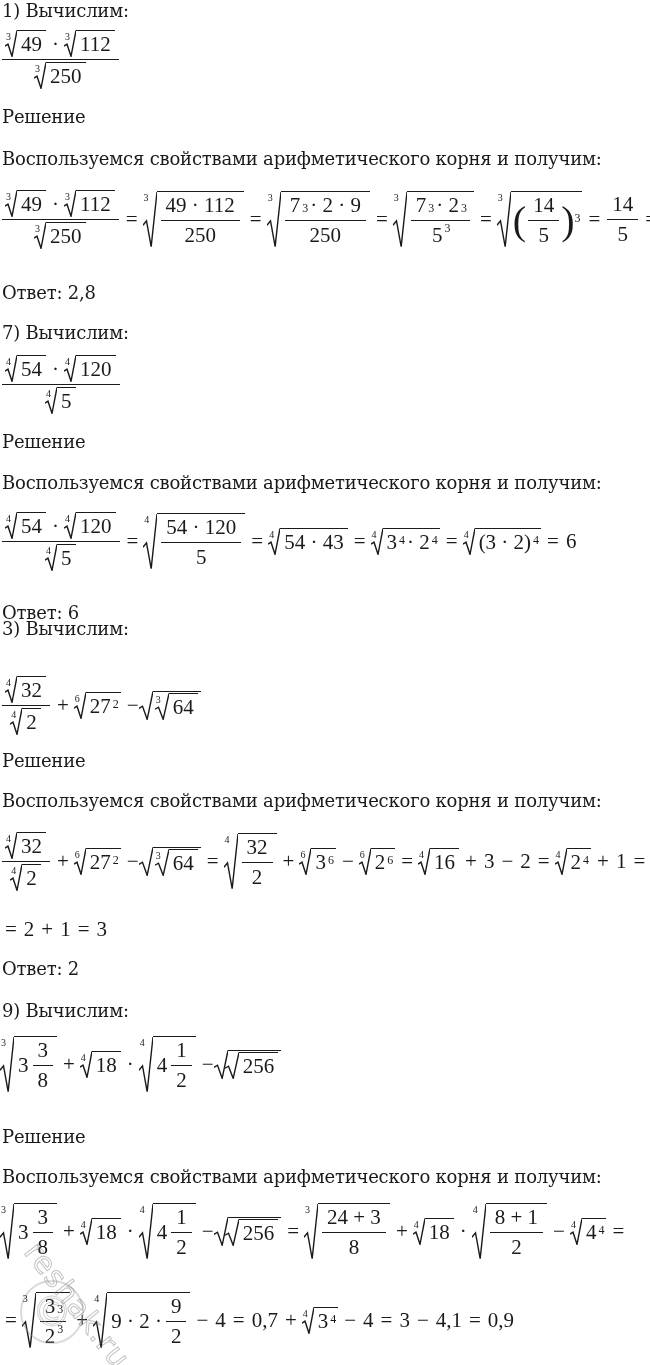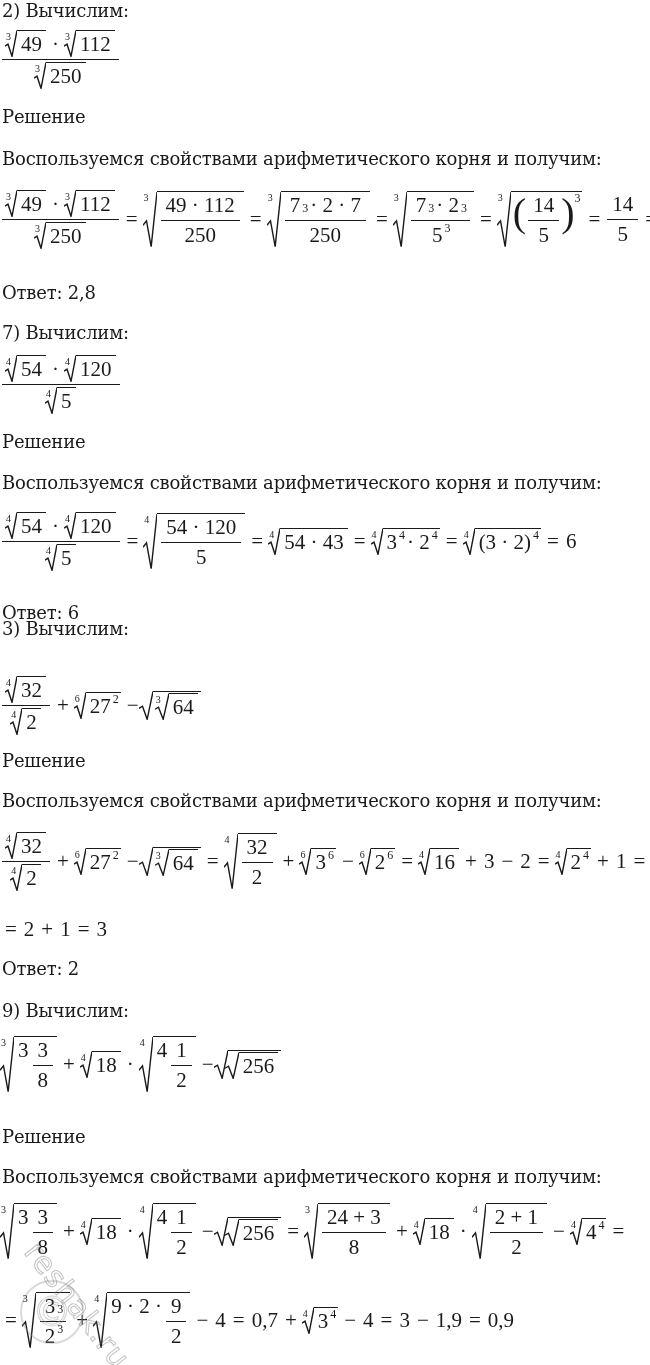--- a/index.html
+++ b/index.html
@@ -19,21 +19,21 @@
   }
   .m-tok { display: inline-block; padding: 0 2px; }
   .m-op { display: inline-block; padding: 0 5px; }
   .frac { display: inline-flex; flex-direction: column; align-items: center; vertical-align: middle; margin: 0 2px; }
   .frac .num { padding: 0 3px 2px 3px; border-bottom: 1.4px solid #1a1a1a; display: flex; align-items: flex-end; }
   .frac .den { padding: 2px 3px 0 3px; display: flex; align-items: flex-start; }
   .root { display: inline-flex; align-items: stretch; position: relative; margin: 0 1px; }
   .root .idx { font-size: 10px; align-self: flex-start; margin-right: -6px; margin-top: 1px; position: relative; z-index: 1; }
   .root .sign { display: inline-block; width: 12px; position: relative; }
   .root .sign svg { position: absolute; left: 0; top: 0; width: 100%; height: 100%; }
-  .root .rad { border-top: 1.4px solid #1a1a1a; padding: 1px 2px 0 2px; display: inline-flex; align-items: flex-start; }
+  .root .rad { border-top: 1.4px solid #1a1a1a; padding: 1px 2px 0 2px; display: inline-flex; align-items: center; }
   .big .sign { width: 14px; }
   .sup { font-size: 12px; vertical-align: super; position: relative; top: -2px; }
   .paren { font-size: 40px; font-weight: 200; line-height: 1; }
   .watermark { position: absolute; pointer-events: none; }
   .wm-text {
     position: absolute; left: 45px; top: 1235px; transform: rotate(52deg); transform-origin: left top;
     font-family: "DejaVu Sans", sans-serif; font-size: 30px; color: transparent;
     -webkit-text-stroke: 1px rgba(120,120,120,0.45); letter-spacing: 1px;
   }
   .wm-circle {
@@ -44,21 +44,21 @@
   .wm-circle span {
     font-family: "DejaVu Sans", sans-serif; font-size: 40px; color: transparent;
     -webkit-text-stroke: 1px rgba(150,150,150,0.45);
   }
 </style>
 </head>
 <body>
 
 <div class="page">
 
-  <div class="line text" style="top:0px">2) Вычислим:</div>
+  <div class="line text" style="top:0px">1) Вычислим:</div>
   <div class="math" style="top:30px">
       <span class="frac">
         <span class="num">
           <span class="root">
             <span class="idx">3</span>
             <span class="sign">
               <svg viewBox="0 0 12 40" preserveAspectRatio="none">
                 <polyline points="0,24 3,21 7,39 12,0.7" fill="none" stroke="#1a1a1a" stroke-width="1.4" vector-effect="non-scaling-stroke"></polyline>
               </svg>
             </span>
@@ -162,21 +162,21 @@
         <span class="sign">
           <svg viewBox="0 0 12 40" preserveAspectRatio="none">
             <polyline points="0,24 3,21 7,39 12,0.7" fill="none" stroke="#1a1a1a" stroke-width="1.4" vector-effect="non-scaling-stroke"></polyline>
           </svg>
         </span>
         <span class="rad">
           <span class="frac">
             <span class="num">
               <span class="m-tok">7</span>
               <span class="sup">3</span>
-              <span class="m-tok"> · 2 · 7</span>
+              <span class="m-tok"> · 2 · 9</span>
             </span>
             <span class="den">
               <span class="m-tok">250</span>
             </span>
           </span>
         </span>
       </span>
       <span class="m-op">=</span>
       <span class="root big">
         <span class="idx">3</span>
@@ -792,21 +792,21 @@
       <span class="root big">
         <span class="idx">4</span>
         <span class="sign">
           <svg viewBox="0 0 12 40" preserveAspectRatio="none">
             <polyline points="0,24 3,21 7,39 12,0.7" fill="none" stroke="#1a1a1a" stroke-width="1.4" vector-effect="non-scaling-stroke"></polyline>
           </svg>
         </span>
         <span class="rad">
           <span class="frac">
             <span class="num">
-              <span class="m-tok">2 + 1</span>
+              <span class="m-tok">8 + 1</span>
             </span>
             <span class="den">
               <span class="m-tok">2</span>
             </span>
           </span>
         </span>
       </span>
       <span class="m-op">−</span>
       <span class="root">
         <span class="idx">4</span>
@@ -879,21 +879,21 @@
         <span class="rad">
           <span class="m-tok">3</span>
           <span class="sup">4</span>
         </span>
       </span>
       <span class="m-op">−</span>
       <span class="m-tok">4</span>
       <span class="m-op">=</span>
       <span class="m-tok">3</span>
       <span class="m-op">−</span>
-      <span class="m-tok">1,9</span>
+      <span class="m-tok">4,1</span>
       <span class="m-op">=</span>
       <span class="m-tok">0,9</span>
     </div>
 
   <div class="watermark wm-circle">
     <span>©</span>
   </div>
   <div class="watermark wm-text">reshak.ru</div>
 </div>
 

